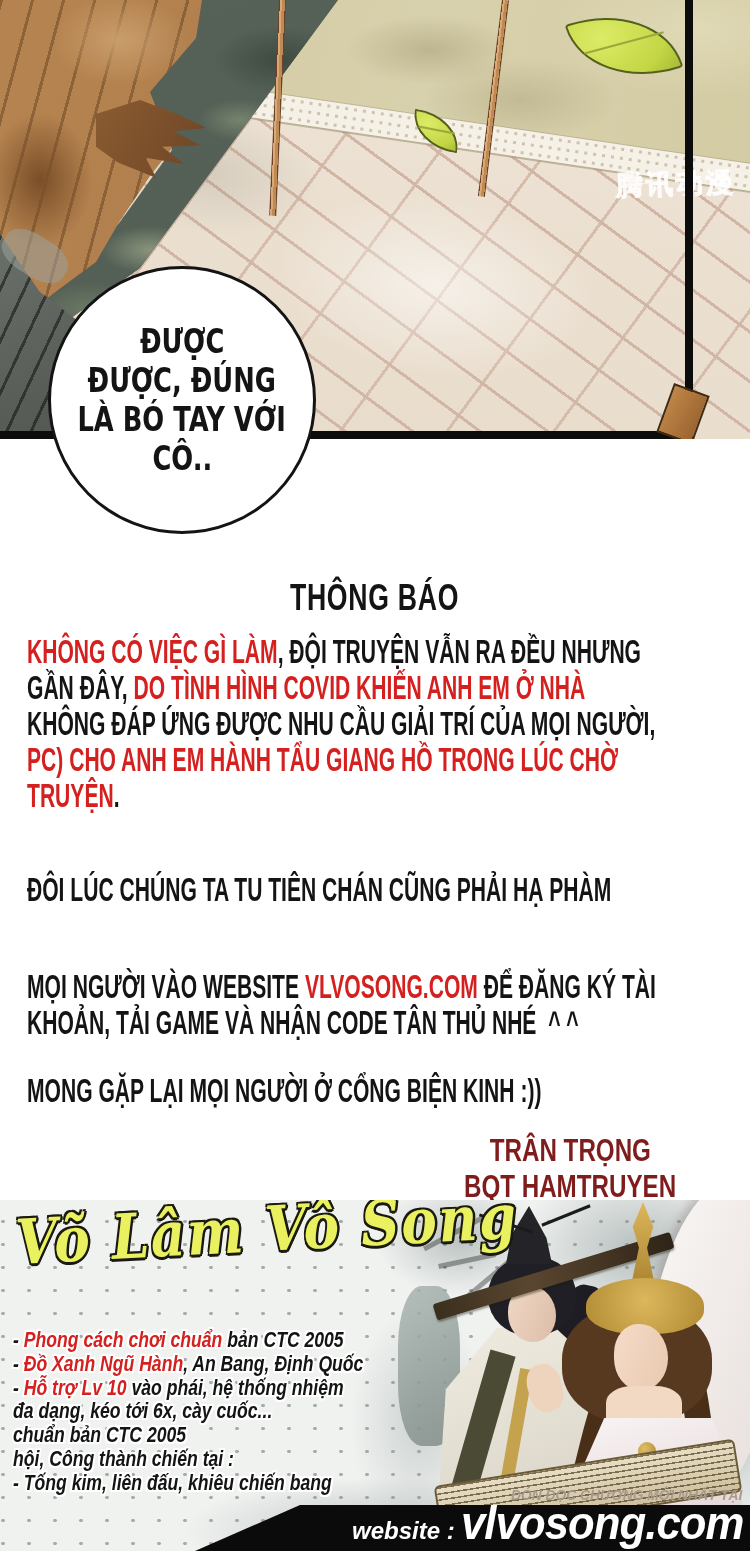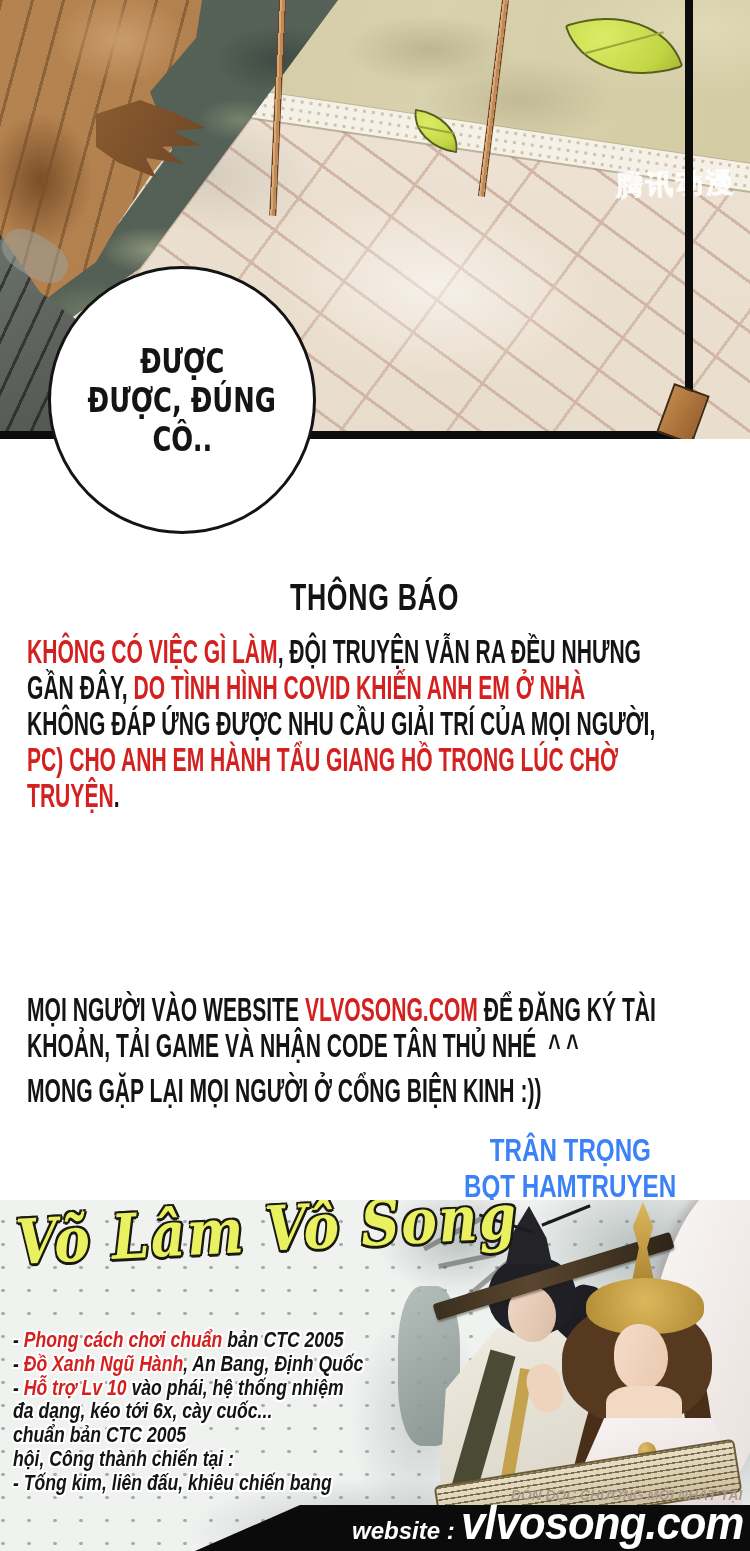--- a/index.html
+++ b/index.html
@@ -74,23 +74,23 @@
   #bubble .bline{line-height:39px;font:700 33px "DejaVu Sans",sans-serif;color:#141414;text-align:center;white-space:pre;}
   #bubble .bline .sx{display:inline-block;transform:scaleX(.78);}
 
   
   #announce{position:absolute;left:0;top:439px;width:750px;height:761px;background:#fff;}
   .title-row{position:absolute;top:138px;left:0;right:0;text-align:center;}
   .title-row .sx{display:inline-block;transform:scaleX(.72);font:700 37px "Liberation Sans",sans-serif;color:#141414;letter-spacing:1px;}
   .para{position:absolute;left:27px;right:0;}
   .para .rline{height:36px;line-height:36px;white-space:pre;font:700 34px/36px "Liberation Sans",sans-serif;}
   .para .rline .sx{display:inline-block;transform:scaleX(.62);transform-origin:0 50%;white-space:pre;}
-  #p1{top:194px;} #p2{top:432px;} #p3{top:552px;text-align:center;} #p4{top:633px;}
+  #p1{top:194px;} #p2{top:432px;} #p3{top:529px;text-align:center;} #p4{top:633px;}
   #signoff{position:absolute;left:430px;top:694px;width:280px;text-align:center;}
-  #signoff .sline{height:36px;line-height:36px;white-space:pre;font:700 31px/36px "Liberation Sans",sans-serif;color:#3b82f6;}
+  #signoff .sline{height:36px;line-height:36px;white-space:pre;font:700 31px/36px "Liberation Sans",sans-serif;color:#7f1d1d;}
   #signoff .sx{display:inline-block;transform:scaleX(.78);}
 
   
   #ad{position:absolute;left:0;top:1200px;width:750px;height:351px;overflow:hidden;background:#f0f2f0;}
   .splash{position:absolute;left:0;top:0;width:750px;height:351px;
     background:
       radial-gradient(ellipse 180px 120px at 640px 50px, rgba(125,140,140,.5), transparent 70%),
       radial-gradient(ellipse 140px 200px at 740px 200px, rgba(130,145,145,.45), transparent 70%),
       radial-gradient(ellipse 120px 80px at 460px 40px, rgba(110,125,125,.4), transparent 70%),
       radial-gradient(ellipse 100px 160px at 420px 220px, rgba(140,150,148,.35), transparent 70%),
@@ -171,33 +171,35 @@
     </div>
   <div class="abs" id="wm-cn">腾讯动漫</div>
   <div class="abs" id="border-bottom"></div>
   <div class="abs" id="border-right"></div>
   <div class="abs" id="beam"></div>
 </div>
 
 <div id="bubble">
   <div class="bline"><span class="sx">ĐƯỢC</span></div>
   <div class="bline"><span class="sx">ĐƯỢC, ĐÚNG</span></div>
+  <div class="bline"><span class="sx">LÀ BÓ TAY VỚI</span></div>
   <div class="bline"><span class="sx">CÔ..</span></div>
 </div>
 
 <div id="announce">
   <div class="title-row"><span class="sx">THÔNG BÁO</span></div>
   <div class="para" id="p1">
       <div class="rline"><span class="sx"><span style="color: rgb(212, 33, 32);">KHÔNG CÓ VIỆC GÌ LÀM</span><span style="color: rgb(20, 20, 20);">, ĐỘI TRUYỆN VẪN RA ĐỀU NHƯNG</span></span></div>
       <div class="rline"><span class="sx"><span style="color: rgb(20, 20, 20);">GẦN ĐÂY, </span><span style="color: rgb(212, 33, 32);">DO TÌNH HÌNH COVID KHIẾN ANH EM Ở NHÀ</span></span></div>
       <div class="rline"><span class="sx"><span style="color: rgb(20, 20, 20);">KHÔNG ĐÁP ỨNG ĐƯỢC NHU CẦU GIẢI TRÍ CỦA MỌI NGƯỜI,</span></span></div>
       <div class="rline"><span class="sx"><span style="color: rgb(212, 33, 32);">PC) CHO ANH EM HÀNH TẨU GIANG HỒ TRONG LÚC CHỜ</span></span></div>
       <div class="rline"><span class="sx"><span style="color: rgb(212, 33, 32);">TRUYỆN</span><span style="color: rgb(20, 20, 20);">.</span></span></div>
     </div>
   <div class="para" id="p2">
+      <div class="rline"><span class="sx"><span style="color: rgb(20, 20, 20);">ĐÔI LÚC CHÚNG TA TU TIÊN CHÁN CŨNG PHẢI HẠ PHÀM</span></span></div>
     </div>
   <div class="para" id="p3">
       <div class="rline"><span class="sx"><span style="color: rgb(20, 20, 20);">MỌI NGƯỜI VÀO WEBSITE </span><span style="color: rgb(212, 33, 32);">VLVOSONG.COM</span><span style="color: rgb(20, 20, 20);"> ĐỂ ĐĂNG KÝ TÀI</span></span></div>
       <div class="rline"><span class="sx"><span style="color: rgb(20, 20, 20);">KHOẢN, TẢI GAME VÀ NHẬN CODE TÂN THỦ NHÉ  ^ ^</span></span></div>
     </div>
   <div class="para" id="p4">
       <div class="rline"><span class="sx"><span style="color: rgb(20, 20, 20);">MONG GẶP LẠI MỌI NGƯỜI Ở CỔNG BIỆN KINH :))</span></span></div>
     </div>
   <div id="signoff">
     <div class="sline"><span class="sx">TRÂN TRỌNG</span></div>

